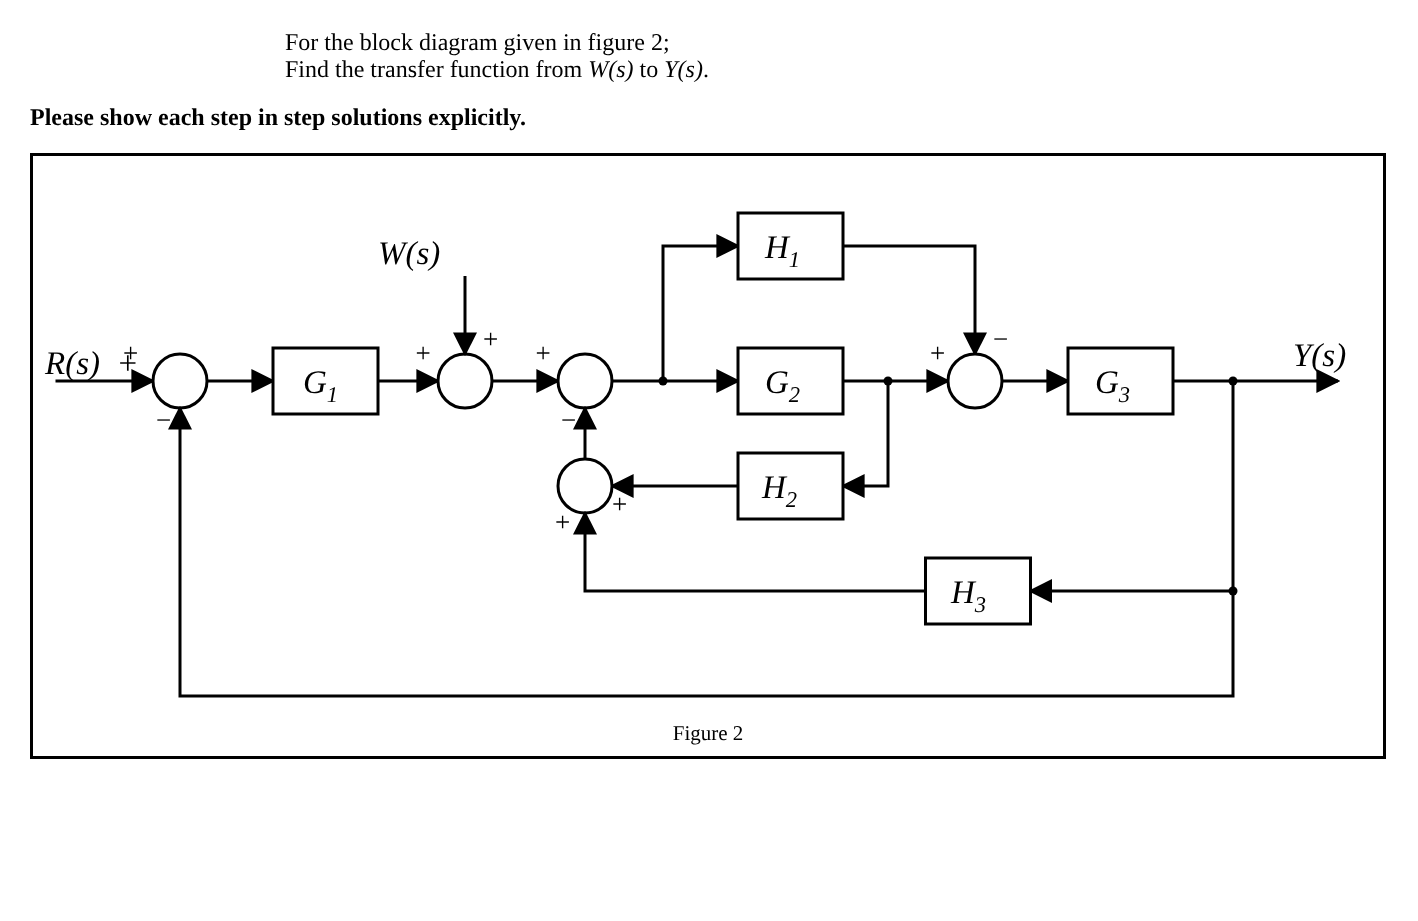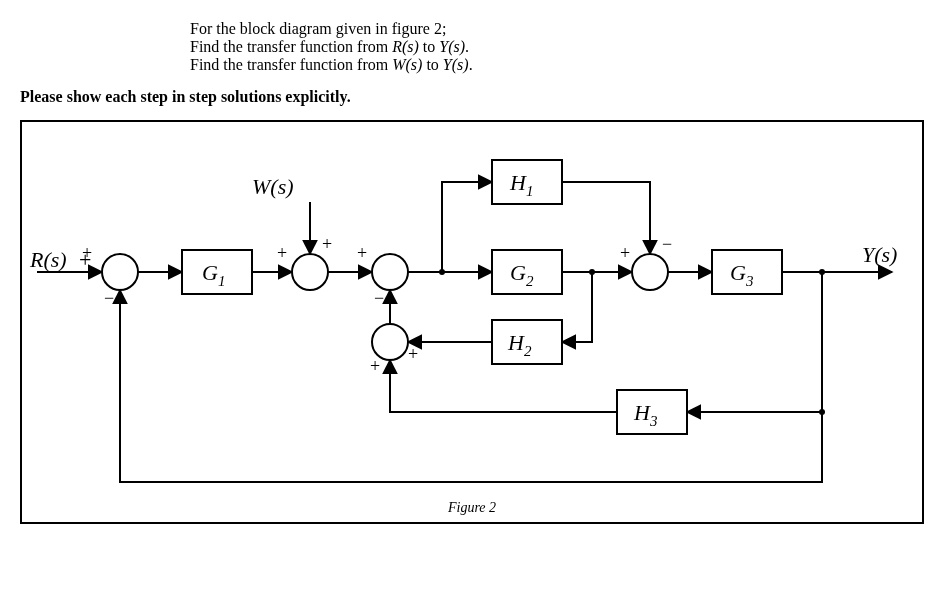--- a/index.html
+++ b/index.html
@@ -25,40 +25,36 @@
     padding: 0;
     position: relative;
     width: 900px;
     height: 400px;
   }
   .caption {
     position: absolute;
     bottom: 6px;
     left: 50%;
     transform: translateX(-50%);
-    font-style: italic;
     font-size: 14px;
   }
   svg { display:block; }
   .blk { fill:#fff; stroke:#000; stroke-width:2; }
   .sum { fill:#fff; stroke:#000; stroke-width:2; }
   .ln  { fill:none; stroke:#000; stroke-width:2; }
   .lbl { font-family:"Cambria Math","Times New Roman",serif; font-size:22px; }
   .lblI{ font-style:italic; }
   .sgn { font-family:"Times New Roman",serif; font-size:18px; }
   .sub { font-size:15px; }
 </style>
 </head>
 <body>
 
 <div class="intro">
   <div>For the block diagram given in figure 2;</div>
-  <div>
-    <span>Find the transfer function from </span><i>R(s)</i><span> to </span><i>Y(s)</i><span>.</span>
-  </div>
   <div>
     <span>Find the transfer function from </span><i>W(s)</i><span> to </span><i>Y(s)</i><span>.</span>
   </div>
 </div>
 
 <div class="instruct">Please show each step in step solutions explicitly.</div>
 
 <div class="diagram-frame">
 <svg viewBox="0 0 900 400" width="900" height="400">
   <defs>

